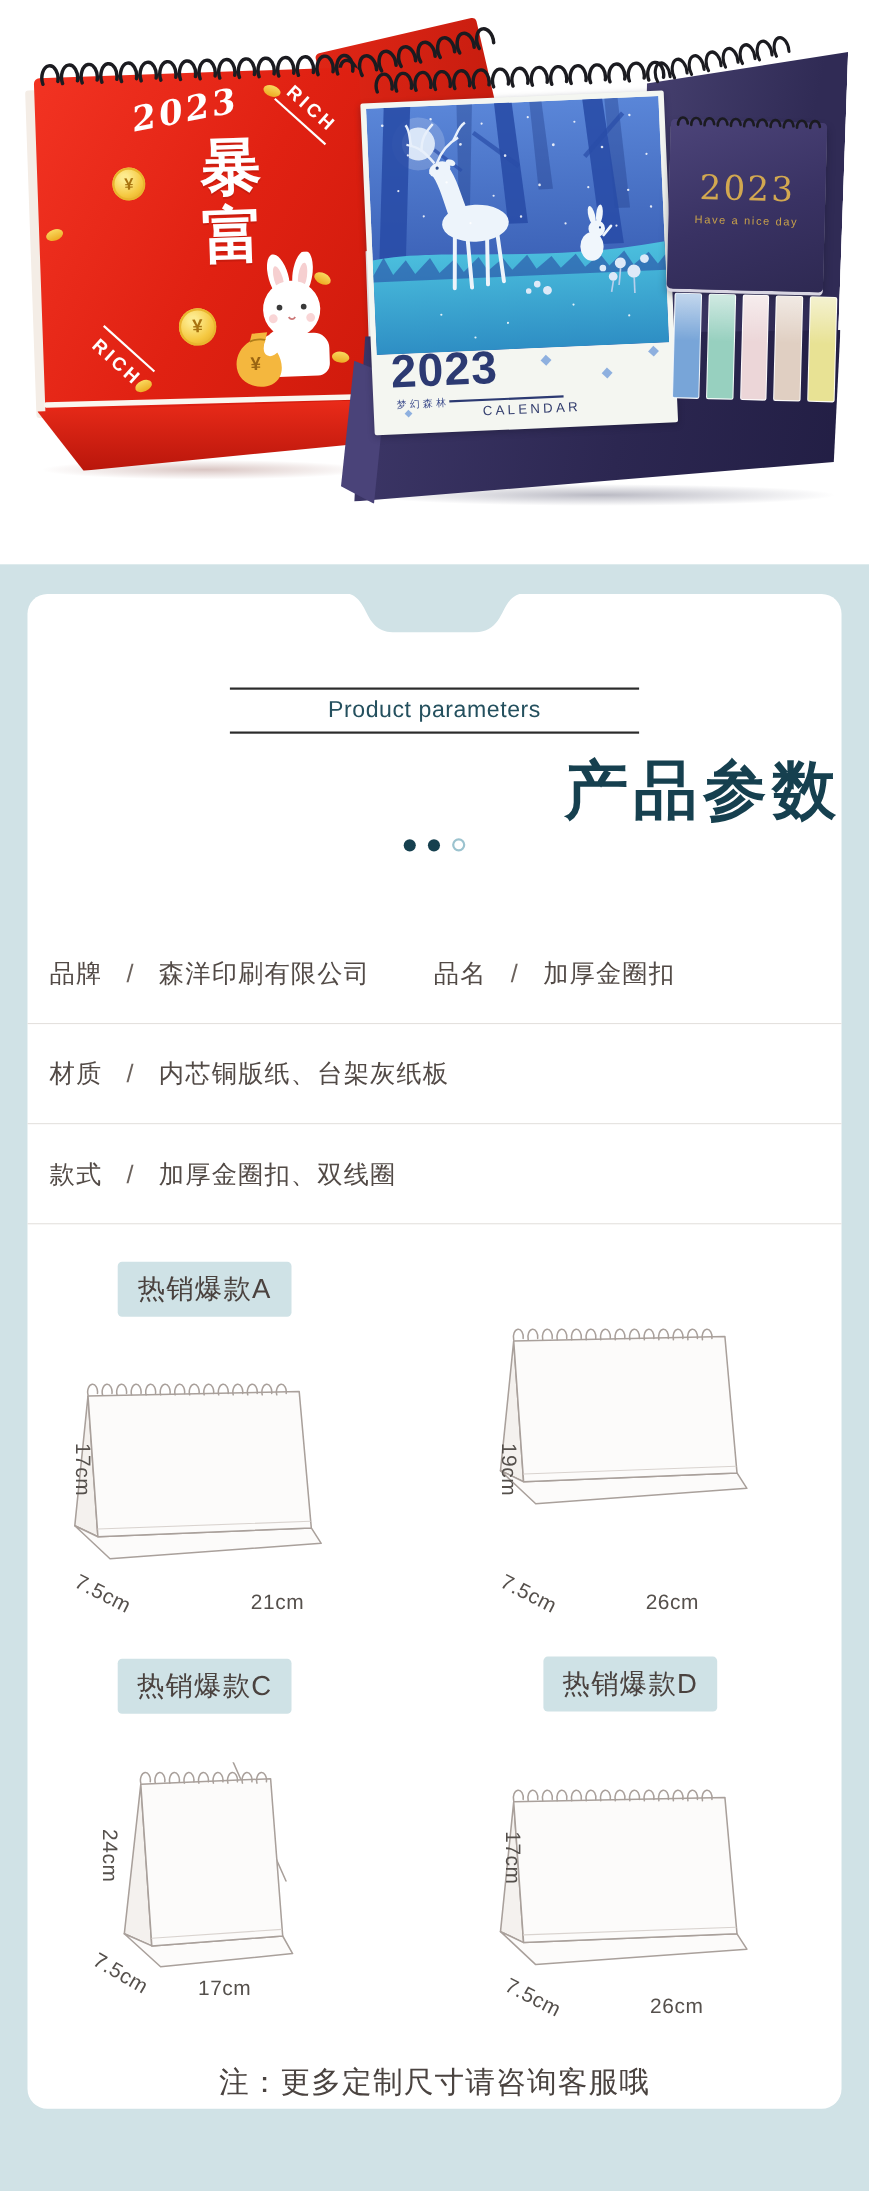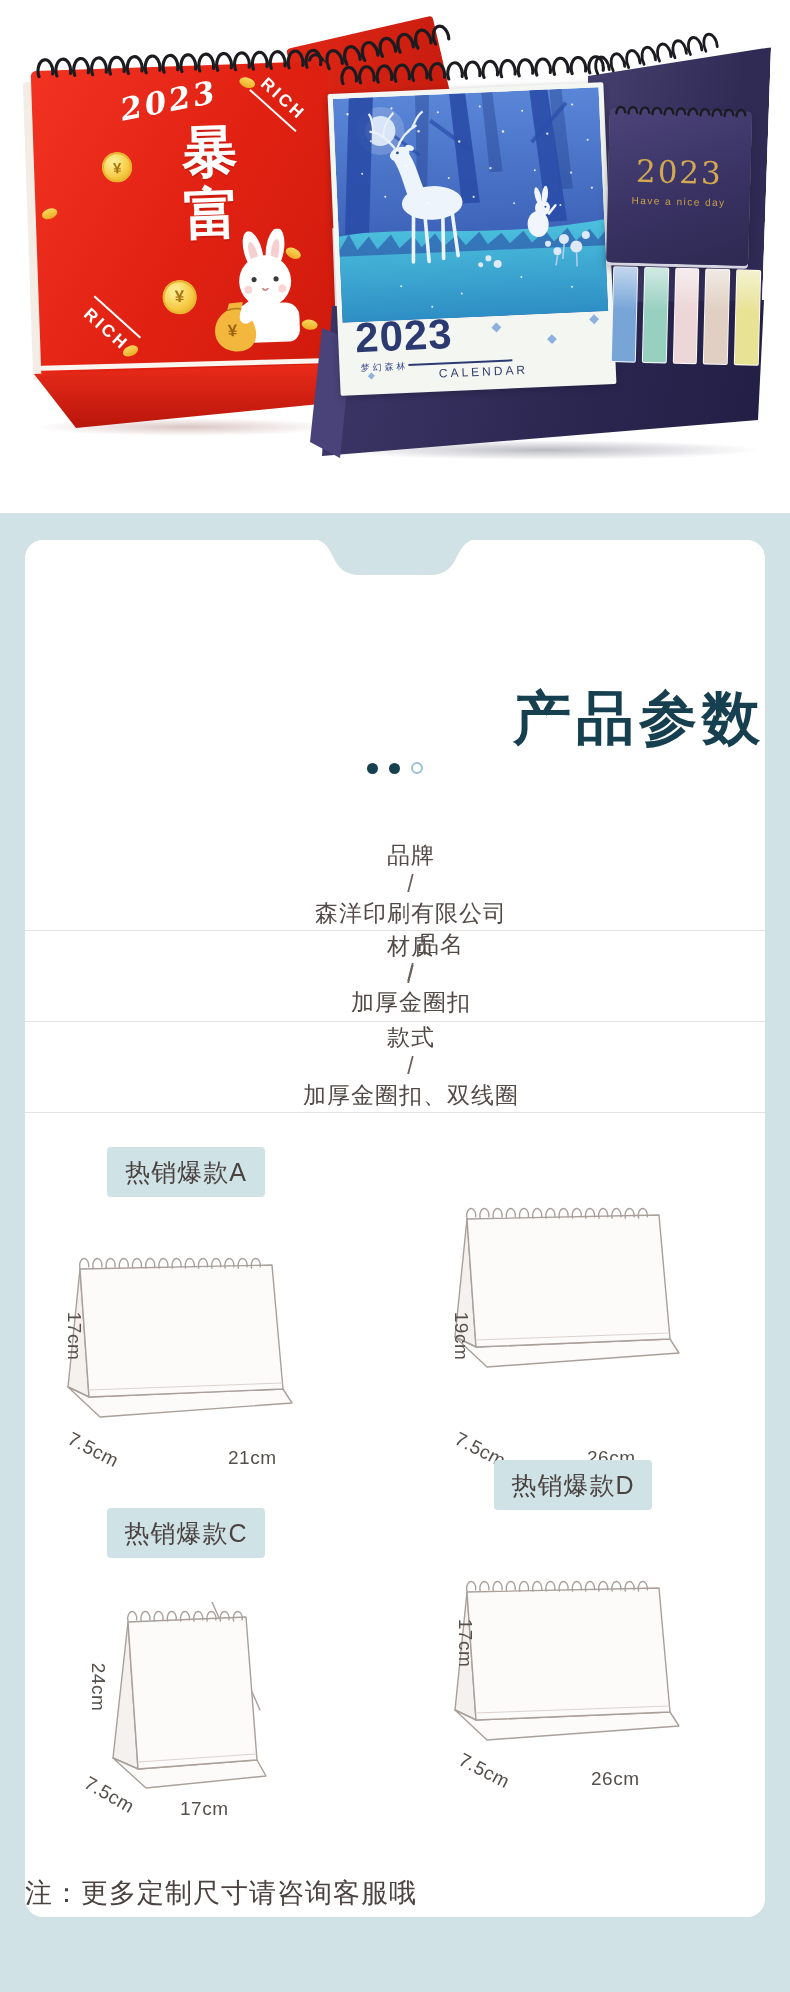--- a/index.html
+++ b/index.html
@@ -76,35 +76,35 @@
   .eyebrow{position:absolute;left:50%;top:85px;transform:translateX(-50%);width:372px;text-align:center;
            border-top:2px solid #2b2b2b;border-bottom:2px solid #2b2b2b;padding:7px 0;
            color:#24505e;font-size:21px;letter-spacing:.5px;}
   .big-title{position:absolute;top:140px;left:0;width:100%;text-align:right;
              font-size:58px;font-weight:bold;letter-spacing:5px;color:#16404f;}
   .dots{position:absolute;top:222px;left:50%;transform:translateX(-50%);display:flex;gap:11px;align-items:center;}
   .dot{width:11px;height:11px;border-radius:50%;background:#16404f;}
   .dot.hollow{width:8px;height:8px;background:#fff;border:2.5px solid #9cc3cf;}
   .param-rows{position:absolute;top:300px;left:0;width:100%;}
   .prow{height:91px;border-bottom:1px solid #e4e1de;display:flex;align-items:center;
-        padding-left:32px;box-sizing:border-box;font-size:23px;color:#524a46;letter-spacing:1px;flex-direction:column;}
+        padding-left:20px;box-sizing:border-box;font-size:23px;color:#524a46;letter-spacing:1px;}
   .prow .sep{margin:0 22px;color:#6b625d;}
   .prow .second{margin-left:58px;}
   .model{position:absolute;width:260px;}
   .badge{width:158px;height:50px;margin:0 auto;background:#cfe2e6;border-radius:4px;
          text-align:center;line-height:50px;font-size:25px;color:#4a423f;letter-spacing:1px;}
   .sketch{display:block;margin:0 auto;}
   .sketch path{stroke:#a9a09b;stroke-width:1.4;fill:none;stroke-linejoin:round;stroke-linecap:round;}
   .sketch path.fill{fill:#fcfbfa;}
   .sketch path.side{fill:#f4f1ee;}
   .sketch path.lite{stroke:#d9d3cf;stroke-width:1;}
   .dim{position:absolute;font-size:19px;color:#55504c;letter-spacing:.5px;white-space:nowrap;}
   .dim.vert{transform:rotate(90deg);}
   .dim.slant{transform:rotate(27deg);}
-  .footnote{position:absolute;top:1335px;left:0;width:100%;
+  .footnote{position:absolute;top:1335px;left:0;width:100%;text-align:center;
             font-size:27px;color:#4a4340;letter-spacing:1px;}
 </style>
 </head>
 <body>
 
 <div class="page">
 
   <div class="hero">
     <div class="abs red-shadow"></div>
     <div class="abs navy-shadow"></div>
@@ -299,39 +299,41 @@
       <i class="tab" style="background-color: rgb(224, 207, 194);"></i>
       <i class="tab" style="background-color: rgb(232, 226, 148);"></i>
     </div>
   </div>
 
   <div class="card">
     <svg class="notch" width="162" height="36" viewBox="0 0 162 36">
       <path d="M0,0 C24,4 14,36 46,36 L116,36 C148,36 138,4 162,0 Z" fill="#d0e2e6"></path>
     </svg>
 
+    <div class="eyebrow">Product parameters</div>
     <div class="big-title">产品参数</div>
     <div class="dots">
       <span class="dot"></span>
       <span class="dot"></span>
       <span class="dot hollow"></span>
     </div>
 
     <div class="param-rows">
       <div class="prow">
         <span>品牌</span>
         <span class="sep">/</span>
         <span>森洋印刷有限公司</span>
         <span class="second">品名</span>
         <span class="sep">/</span>
         <span>加厚金圈扣</span>
       </div>
       <div class="prow">
         <span>材质</span>
         <span class="sep">/</span>
+        <span>内芯铜版纸、台架灰纸板</span>
       </div>
       <div class="prow">
         <span>款式</span>
         <span class="sep">/</span>
         <span>加厚金圈扣、双线圈</span>
       </div>
     </div>
 
     <div class="model" style="left:31px;top:607px;height:353px;">
       <div class="badge">热销爆款A</div>
@@ -368,21 +370,21 @@
         <path class="fill" d="M17,156 L42,167 L161,158 L170,174 L50,186 Z"></path>
         <path class="fill" d="M32,20 L150,15 L161,158 L42,167 Z"></path>
         <path class="lite" d="M42,160 L160,152"></path>
         <path d="M32,19 a4.5,7 0 1 1 8.6,-1.2 m4.6,1.2 a4.5,7 0 1 1 8.6,-1.2 m4.6,1.2 a4.5,7 0 1 1 8.6,-1.2 m4.6,1.2 a4.5,7 0 1 1 8.6,-1.2 m4.6,1.2 a4.5,7 0 1 1 8.6,-1.2 m4.6,1.2 a4.5,7 0 1 1 8.6,-1.2 m4.6,1.2 a4.5,7 0 1 1 8.6,-1.2 m4.6,1.2 a4.5,7 0 1 1 8.6,-1.2 m4.6,1.2 a4.5,7 0 1 1 8.6,-1.2 m4.6,1.2"></path>
       </svg>
       <span class="dim vert" style="left:18px;top:168px;">24cm</span>
       <span class="dim slant" style="left:26px;top:276px;transform:rotate(30deg);">7.5cm</span>
       <span class="dim" style="left:124px;top:290px;">17cm</span>
     </div>
 
-    <div class="model" style="left:418px;top:920px;height:330px;">
+    <div class="model" style="left:418px;top:966px;height:330px;">
       <div class="badge">热销爆款D</div>
       <svg class="sketch" style="margin-top:60px;" width="260" height="205" viewBox="0 0 260 205">
         <path class="side" d="M24,22 L12,140 L33,150 Z"></path>
         <path class="fill" d="M12,140 L33,150 L227,142 L236,156 L44,170 Z"></path>
         <path class="fill" d="M24,22 L216,18 L227,142 L33,150 Z"></path>
         <path class="lite" d="M33,143 L226,136"></path>
         <path d="M24,21 a4.5,7 0 1 1 8.6,-1.2 m4.6,1.2 a4.5,7 0 1 1 8.6,-1.2 m4.6,1.2 a4.5,7 0 1 1 8.6,-1.2 m4.6,1.2 a4.5,7 0 1 1 8.6,-1.2 m4.6,1.2 a4.5,7 0 1 1 8.6,-1.2 m4.6,1.2 a4.5,7 0 1 1 8.6,-1.2 m4.6,1.2 a4.5,7 0 1 1 8.6,-1.2 m4.6,1.2 a4.5,7 0 1 1 8.6,-1.2 m4.6,1.2 a4.5,7 0 1 1 8.6,-1.2 m4.6,1.2 a4.5,7 0 1 1 8.6,-1.2 m4.6,1.2 a4.5,7 0 1 1 8.6,-1.2 m4.6,1.2 a4.5,7 0 1 1 8.6,-1.2 m4.6,1.2 a4.5,7 0 1 1 8.6,-1.2 m4.6,1.2 a4.5,7 0 1 1 8.6,-1.2 m4.6,1.2"></path>
       </svg>
       <span class="dim vert" style="left:-2px;top:172px;">17cm</span>
       <span class="dim slant" style="left:14px;top:300px;">7.5cm</span>

